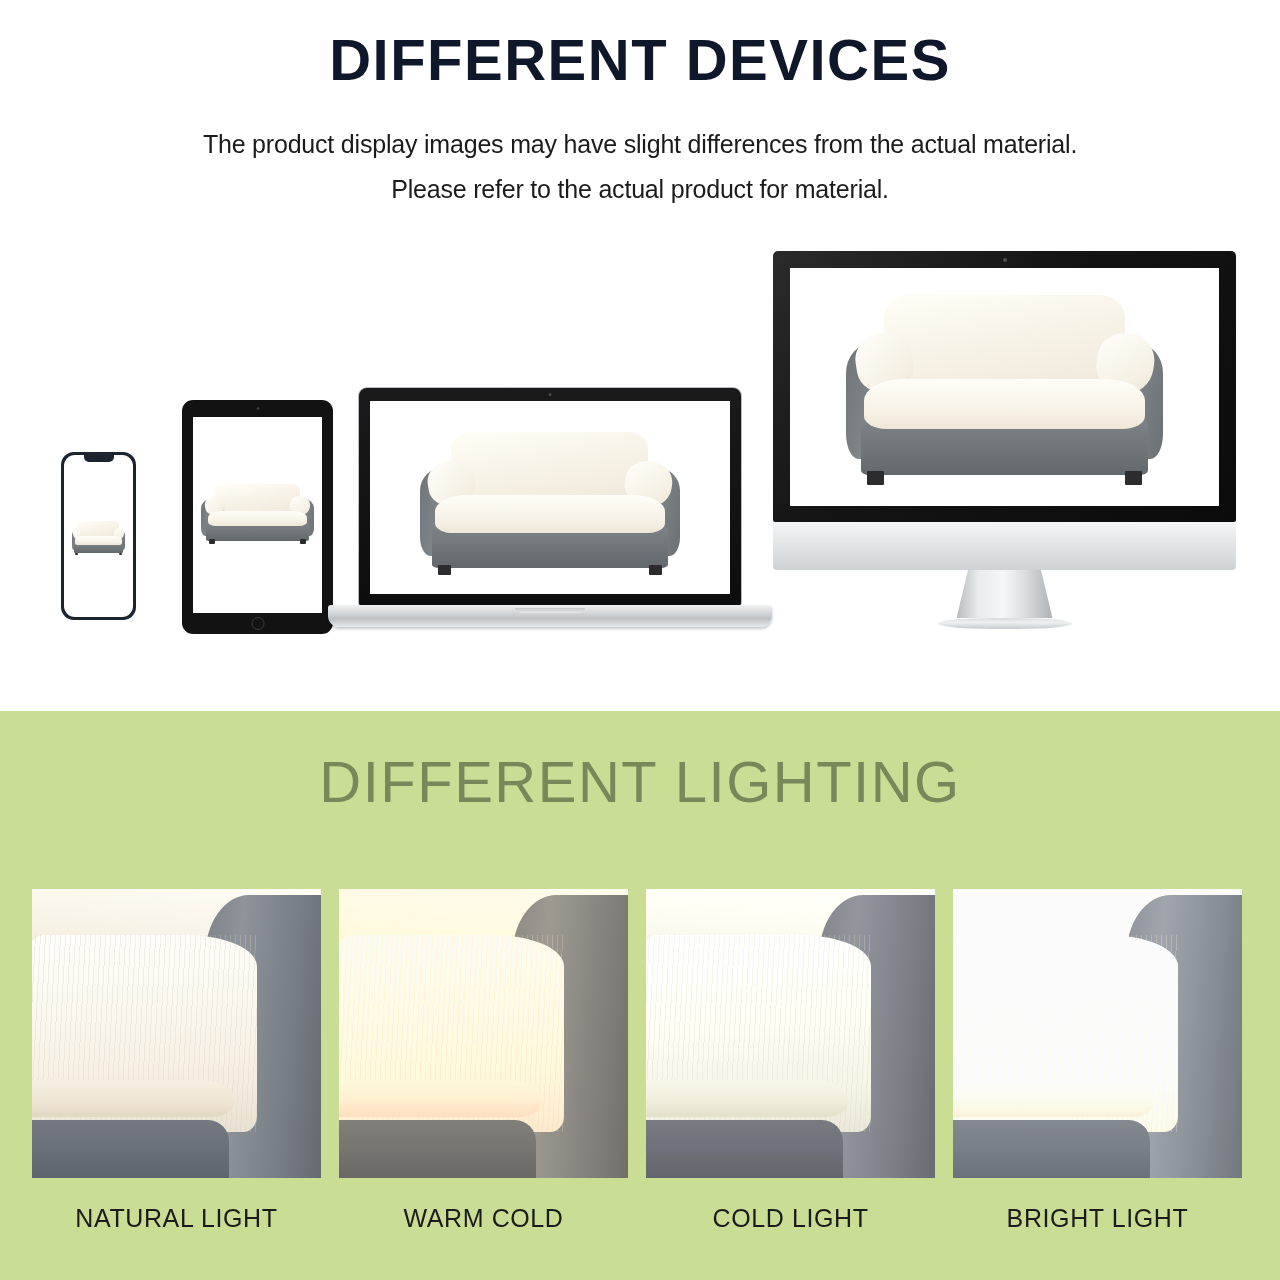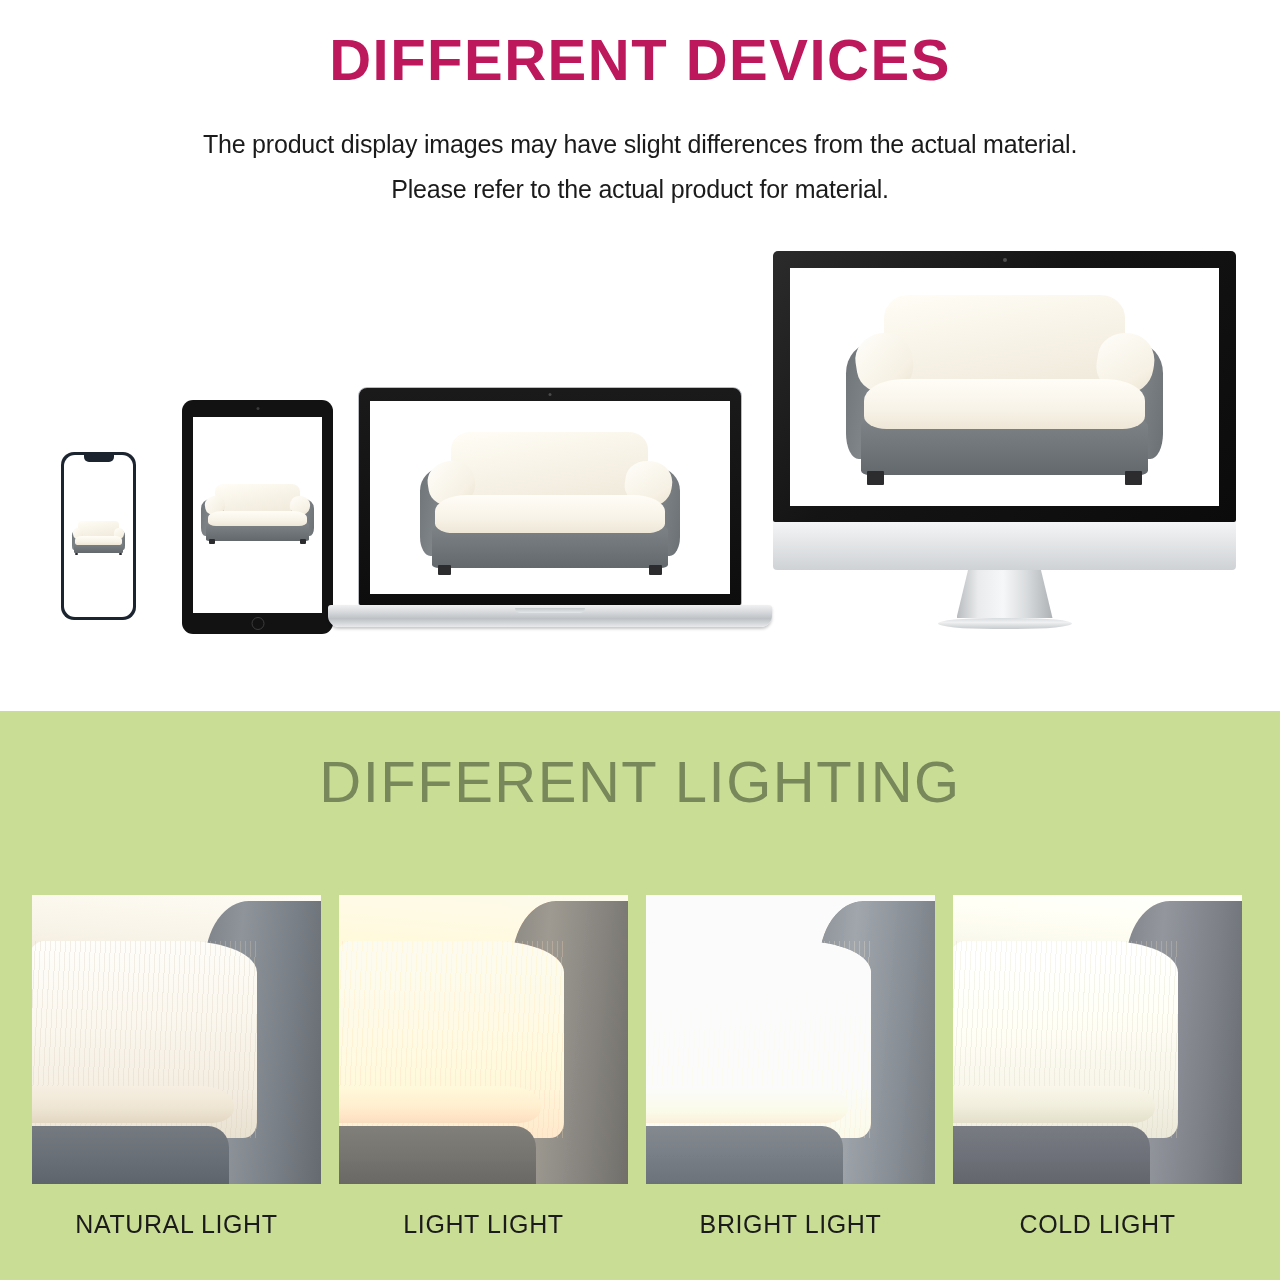--- a/index.html
+++ b/index.html
@@ -24,21 +24,21 @@
   }
 
   .title-devices {
     position: absolute;
     top: 26px; left: 0;
     width: 1280px;
     text-align: center;
     font-size: 58px;
     font-weight: 700;
     letter-spacing: 1.5px;
-    color: #be185d;
+    color: #0f172a;
     font-family: "Liberation Sans", sans-serif;
   }
 
   .subtitle-line {
     position: absolute;
     left: 0; width: 1280px;
     text-align: center;
     font-size: 25px;
     color: #1b1b1b;
     font-family: "Liberation Sans", sans-serif;
@@ -290,21 +290,21 @@
     text-align: center;
     font-size: 58px;
     font-weight: 400;
     letter-spacing: 1.5px;
     color: #79885a;
     font-family: "Liberation Sans", sans-serif;
   }
 
   .tiles-row {
     position: absolute;
-    left: 32px; top: 184px;
+    left: 32px; top: 178px;
     width: 1216px;
     display: flex;
     gap: 18px;
   }
   .tile-col {
     width: 289px;
   }
   .tile {
     width: 289px; height: 289px;
     overflow: hidden;
@@ -514,51 +514,51 @@
           <div class="cu-table"></div>
           <div class="cu-backpillow"></div>
           <div class="cu-arm"></div>
           <div class="cu-cushion">
             <div class="cu-rib"></div>
           </div>
           <div class="cu-welt"></div>
           <div class="cu-skirt"></div>
         </div>
       </div>
-      <div class="tile-label">LIGHT LIGHT</div>
+      <div class="tile-label">WARM COLD</div>
+    </div>
+
+    <div class="tile-col">
+      <div class="tile">
+        <div class="closeup grade-cold">
+          <div class="cu-floor"></div>
+          <div class="cu-table"></div>
+          <div class="cu-backpillow"></div>
+          <div class="cu-arm"></div>
+          <div class="cu-cushion">
+            <div class="cu-rib"></div>
+          </div>
+          <div class="cu-welt"></div>
+          <div class="cu-skirt"></div>
+        </div>
+      </div>
+      <div class="tile-label">COLD LIGHT</div>
     </div>
 
     <div class="tile-col">
       <div class="tile">
         <div class="closeup grade-bright">
           <div class="cu-floor"></div>
           <div class="cu-table"></div>
           <div class="cu-backpillow"></div>
           <div class="cu-arm"></div>
           <div class="cu-cushion">
             <div class="cu-rib"></div>
           </div>
           <div class="cu-welt"></div>
           <div class="cu-skirt"></div>
         </div>
       </div>
       <div class="tile-label">BRIGHT LIGHT</div>
     </div>
 
-    <div class="tile-col">
-      <div class="tile">
-        <div class="closeup grade-cold">
-          <div class="cu-floor"></div>
-          <div class="cu-table"></div>
-          <div class="cu-backpillow"></div>
-          <div class="cu-arm"></div>
-          <div class="cu-cushion">
-            <div class="cu-rib"></div>
-          </div>
-          <div class="cu-welt"></div>
-          <div class="cu-skirt"></div>
-        </div>
-      </div>
-      <div class="tile-label">COLD LIGHT</div>
-    </div>
-
   </div>
 </section>
 
 </body></html>

